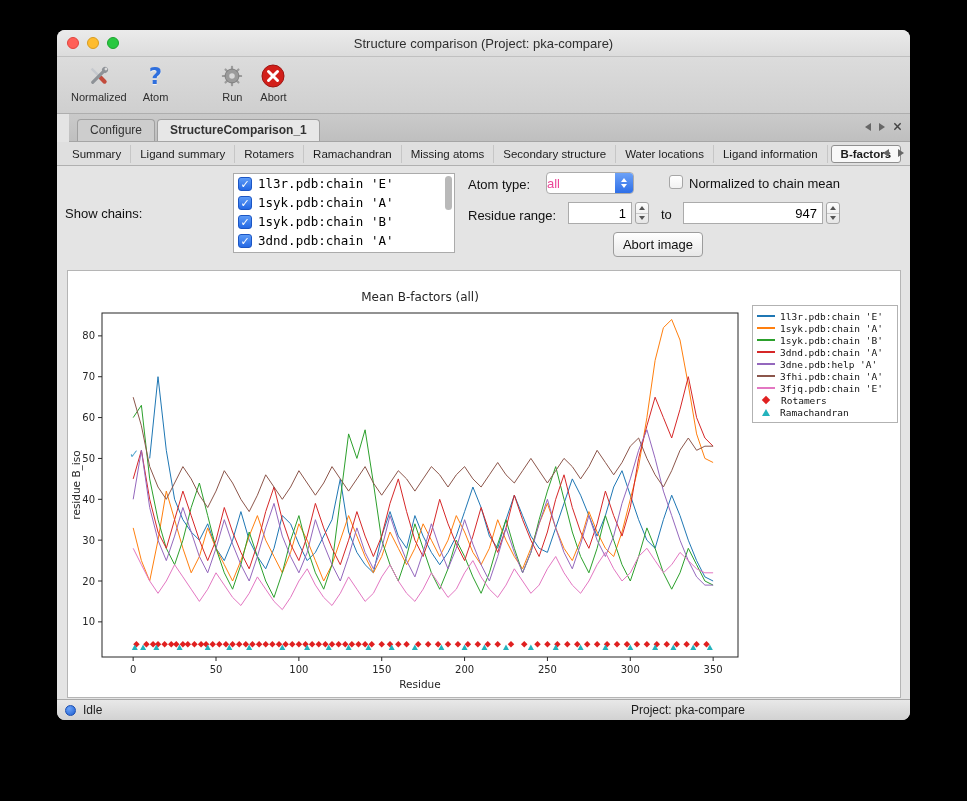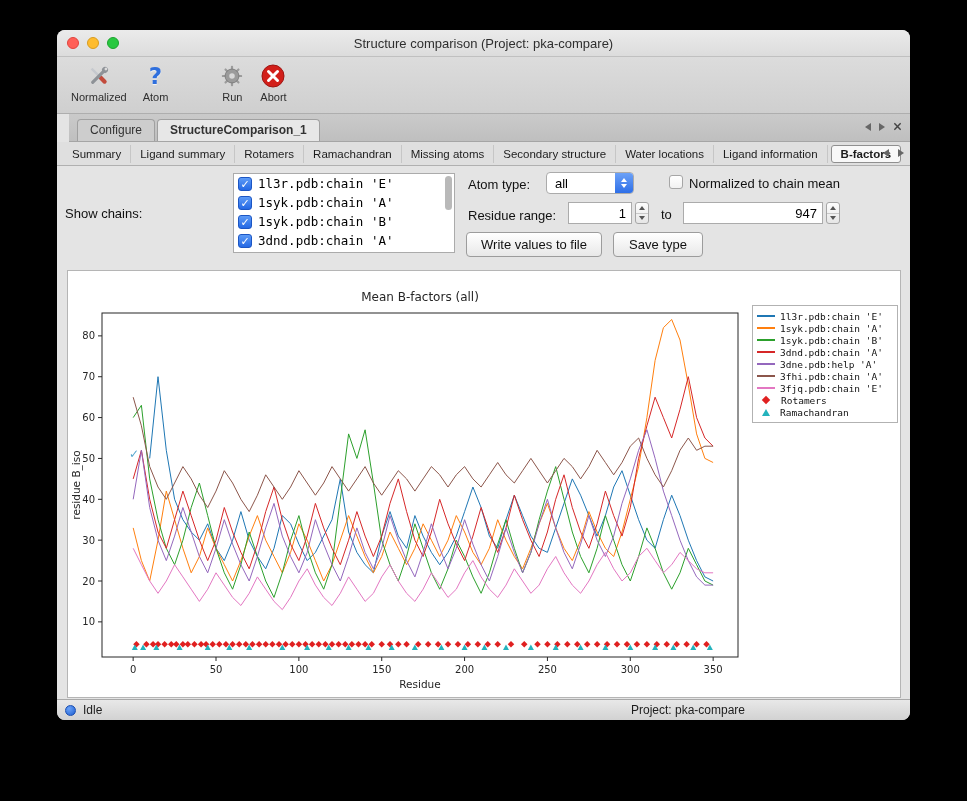--- a/index.html
+++ b/index.html
@@ -35,21 +35,21 @@
   .subtab-ctrls{position:absolute;right:6px;top:7px;display:flex;gap:9px;align-items:center;}
   
   .controls{height:99px;background:#e4e4e4;position:relative;}
   .blabel{position:absolute;font-size:13px;font-weight:normal;color:#111;white-space:nowrap;}
   .chains-list{position:absolute;left:176px;top:7px;width:222px;height:80px;background:#fff;border:1px solid #ababab;box-sizing:border-box;overflow:hidden;}
   .chain-row{display:flex;align-items:center;height:19px;}
   .cb{width:14px;height:14px;border-radius:3px;background:linear-gradient(#5d9bf7,#2468e4);border:1px solid #1c56c4;box-sizing:border-box;color:#fff;font-size:11px;line-height:12px;text-align:center;margin:0 6px 0 4px;flex:none;}
   .chain-label{font-family:"DejaVu Sans Mono",monospace;font-size:12.5px;color:#000;white-space:pre;}
   .list-thumb{position:absolute;right:2px;top:2px;width:7px;height:34px;background:#b9b9b9;border-radius:4px;}
   .popup{position:absolute;left:489px;top:6px;width:88px;height:22px;display:flex;align-items:center;background:#fff;border:1px solid #ababab;border-radius:4px;box-sizing:border-box;}
-  .popup .ptext{flex:1;font-size:13px;padding-left:8px;color:#000000;}
+  .popup .ptext{flex:1;font-size:13px;color:#ec4899;}
   .pcap{width:18px;height:20px;background:linear-gradient(#6ca1f7,#2e6fe8);border-radius:0 3px 3px 0;display:flex;flex-direction:column;align-items:center;justify-content:center;gap:2px;}
   .aw-up{width:0;height:0;border-left:3.5px solid transparent;border-right:3.5px solid transparent;border-bottom:4px solid #fff;}
   .aw-down{width:0;height:0;border-left:3.5px solid transparent;border-right:3.5px solid transparent;border-top:4px solid #fff;}
   .cbox{position:absolute;left:612px;top:9px;width:14px;height:14px;background:linear-gradient(#ffffff,#f1f1f1);border:1px solid #a6a6a6;border-radius:3px;box-sizing:border-box;}
   .plainlabel{position:absolute;font-size:13px;color:#111;white-space:nowrap;}
   .tfield{position:absolute;height:22px;background:#fff;border:1px solid #ababab;font-size:13px;color:#000;display:flex;align-items:center;justify-content:flex-end;padding-right:5px;box-sizing:border-box;}
   .stepper{position:absolute;width:14px;height:22px;display:flex;flex-direction:column;border:1px solid #a6a6a6;border-radius:3px;overflow:hidden;background:linear-gradient(#fdfdfd,#e6e6e6);box-sizing:border-box;}
   .s-half{flex:1;display:flex;align-items:center;justify-content:center;}
   .s-half.up{border-bottom:1px solid #c9c9c9;}
   .st-up{width:0;height:0;border-left:3px solid transparent;border-right:3px solid transparent;border-bottom:4px solid #555;}
@@ -220,22 +220,21 @@
     <div class="tfield" style="left:626px;top:36px;width:140px;">947</div>
     <div class="stepper" style="left:769px;top:36px;">
       <span class="s-half up">
           <span class="st-up"></span>
         </span>
       <span class="s-half">
           <span class="st-down"></span>
         </span>
     </div>
 
-    <div class="pbutton" style="left:409px;top:66px;width:136px;">Write values to file</div>
-    <div class="pbutton" style="left:556px;top:66px;width:90px;">Save type</div>
+    <div class="pbutton" style="left:556px;top:66px;width:90px;">Abort image</div>
   </div>
 
   <div class="plotwrap">
     <div class="figure">
       <svg width="832" height="426" viewBox="0 0 832 426">
           <rect x="34" y="42" width="636" height="344" fill="none" stroke="#262626" stroke-width="1"></rect>
           <line x1="65.15372589890568" y1="386" x2="65.15372589890568" y2="390" stroke="#262626"></line>
           <text x="65.15372589890568" y="402" text-anchor="middle" class="tick">0</text>
           <line x1="148.00937988535696" y1="386" x2="148.00937988535696" y2="390" stroke="#262626"></line>
           <text x="148.00937988535696" y="402" text-anchor="middle" class="tick">50</text>

